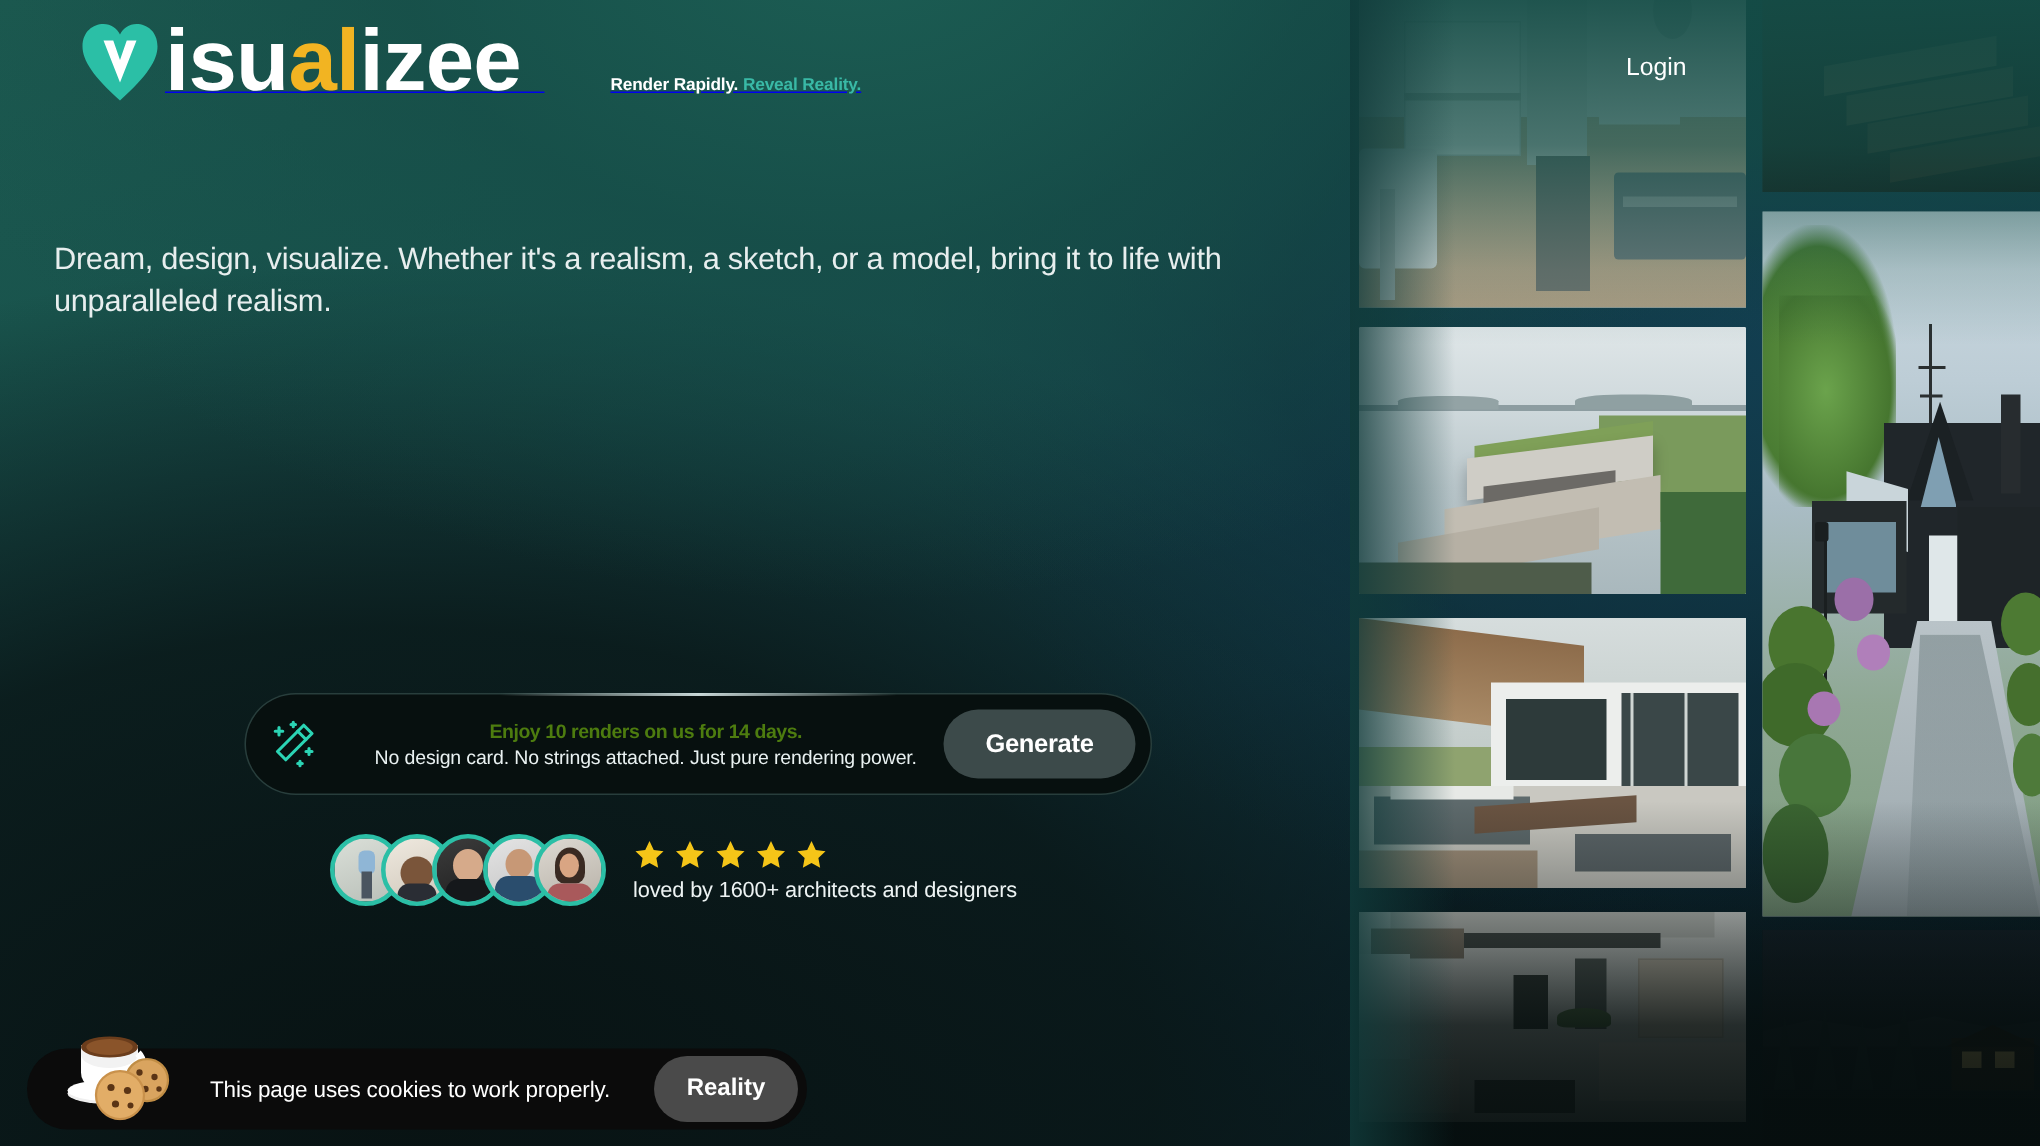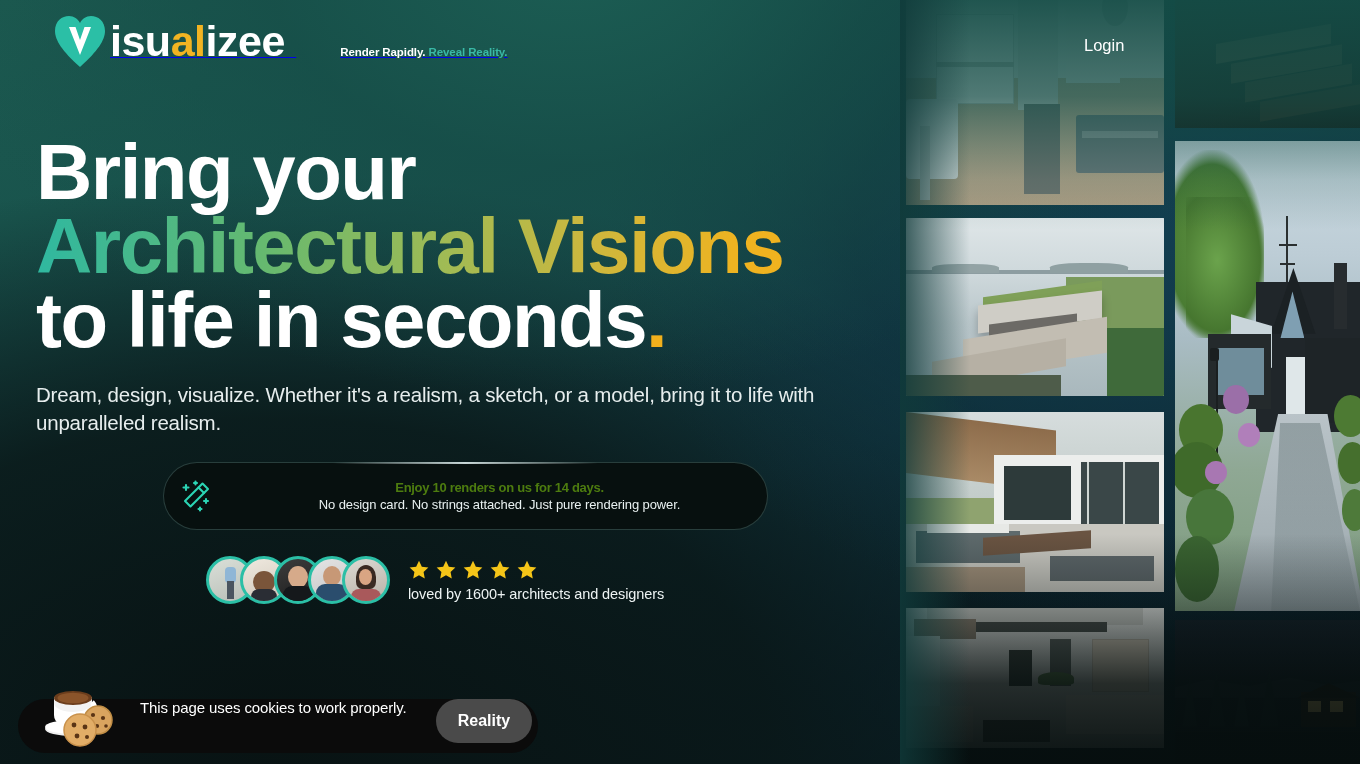--- a/index.html
+++ b/index.html
@@ -37,21 +37,21 @@
     position:absolute; left:0; top:0; bottom:0; width:70px;
     background:linear-gradient(90deg, rgba(16,58,58,0.85) 0%, rgba(16,58,58,0) 100%);
     pointer-events:none;
   }
   
   #header{ position:absolute; top:0; left:0; width:1360px; height:94px; z-index:30; }
   #logo{ position:absolute; left:52px; top:13px; display:flex; align-items:flex-start; }
   .logo-v{ position:relative; width:56px; height:58px; margin-right:2px; }
   .logo-v svg{ display:block; }
   .logo-word{ position:relative; margin-top:7px; }
-  .logo-word .lw{ font-size:43px; font-weight:700; letter-spacing:-0.5px; line-height:42px; }
+  .logo-word .lw{ font-size:58px; font-weight:700; letter-spacing:-0.5px; line-height:42px; }
   .lw .w{ color:#ffffff; }
   .lw .y{ color:#f2b422; }
   .logo-tag{ font-size:11.5px; font-weight:700; letter-spacing:-0.1px; margin-top:2px; margin-left:44px; white-space:nowrap;}
   .logo-tag .t1{ color:#ffffff; }
   .logo-tag .t2{ color:#39b9a6; }
 
   #nav{
     position:absolute; left:410px; top:27px; height:40px;
     display:flex; align-items:center; gap:0px;
     border:1px solid rgba(255,255,255,0.16); border-radius:22px;
@@ -97,39 +97,39 @@
   .promo-sub{ font-size:13px; color:#e9f1f1; margin-top:2px; letter-spacing:-0.1px;}
   #generate{
     width:128px; height:46px; margin-right:10px; flex:0 0 128px;
     border-radius:24px; background:#3c4a4a;
     display:flex; align-items:center; justify-content:center;
     color:#fff; font-size:17px; font-weight:700; letter-spacing:-0.2px;
     border:none; cursor:pointer; font-family:inherit;
   }
 
   
-  #social{ position:absolute; left:206px; top:556px; display:flex; align-items:center; z-index:22; }
+  #social{ position:absolute; left:220px; top:556px; display:flex; align-items:center; z-index:22; }
   #avatars{ display:flex; }
   .av{
     width:48px; height:48px; border-radius:50%;
     border:3px solid #2bbfa6; margin-left:-14px;
     background:#777; position:relative; overflow:hidden;
   }
   .av:first-child{ margin-left:0; }
   .av i{ position:absolute; display:block; }
   #rate{ margin-left:18px; }
   #stars{ display:flex; gap:5px; }
   .star{ width:22px; height:22px; display:block; }
   .rate-label{ font-size:14.5px; color:#edf3f3; margin-top:5px; letter-spacing:-0.1px; }
 
   
   #cookie{
     position:absolute; left:18px; top:699px; width:520px; height:54px; z-index:40;
     border-radius:27px; background:#0b0b0b;
-    display:flex; align-items:flex-start;
+    display:flex; align-items:center;
   }
   #cookie-emoji{ position:absolute; left:22px; top:-18px; width:84px; height:66px; }
   #cookie-text{ margin-left:122px; color:#fff; font-size:15px; letter-spacing:-0.1px; flex:1;}
   #accept{
     width:96px; height:44px; margin-right:6px;
     border-radius:22px; background:#4a4a4a; color:#fff;
     font-size:16px; font-weight:700; border:none; cursor:pointer;
     font-family:inherit; display:flex;align-items:center;justify-content:center;
   }
 </style>
@@ -292,43 +292,39 @@
           <span class="t2">Reveal Reality.</span>
         </span>
       </span>
     </a>
 
 
     <a id="login" href="#">Login</a>
   </div>
 
   <div id="hero">
-    <h1 class="h1">
-      <span class="line">Bring your</span>
-      <span class="line grad">Architectural Visions</span>
-      <span class="line"><span>to life in seconds</span><span class="dot">.</span></span>
-    </h1>
     <p class="sub">Dream, design, visualize. Whether it's a realism, a sketch, or a model, bring it to life with unparalleled realism.</p>
   </div>
 
   <div id="promo">
     <span id="promo-icon">
       <svg width="34" height="34" viewBox="0 0 34 34" fill="none" stroke="#2bd4b4" stroke-width="2.1" stroke-linecap="round" stroke-linejoin="round">
         <path d="M23.5 4.5 L29 10 L11.5 27.5 L6 22 Z"></path>
         <path d="M19.5 8.5 L25 14"></path>
         <path d="M7 6 v5 M4.5 8.5 h5"></path>
         <path d="M27 20 v4 M25 22 h4"></path>
         <path d="M16.5 2.5 v3 M15 4 h3"></path>
         <path d="M21 28.5 v3 M19.5 30 h3"></path>
       </svg>
     </span>
     <span id="promo-text">
       <span class="promo-title" style="display:block">Enjoy 10 renders on us for 14 days.</span>
       <span class="promo-sub" style="display:block">No design card. No strings attached. Just pure rendering power.</span>
     </span>
+    <button id="generate">Generate</button>
   </div>
 
   <div id="social">
     <div id="avatars">
       <div class="av" style="background:linear-gradient(160deg,#dadfd8,#b9bfb8);">
         <i style="left:16px;top:8px;width:11px;height:16px;background:#8fb6d6;border-radius:4px;"></i>
         <i style="left:18px;top:22px;width:7px;height:18px;background:#4a5560;"></i>
       </div>
       <div class="av" style="background:linear-gradient(160deg,#efe9df,#cfc7ba);">
         <i style="left:10px;top:12px;width:22px;height:22px;background:#7a553a;border-radius:50%;"></i>

